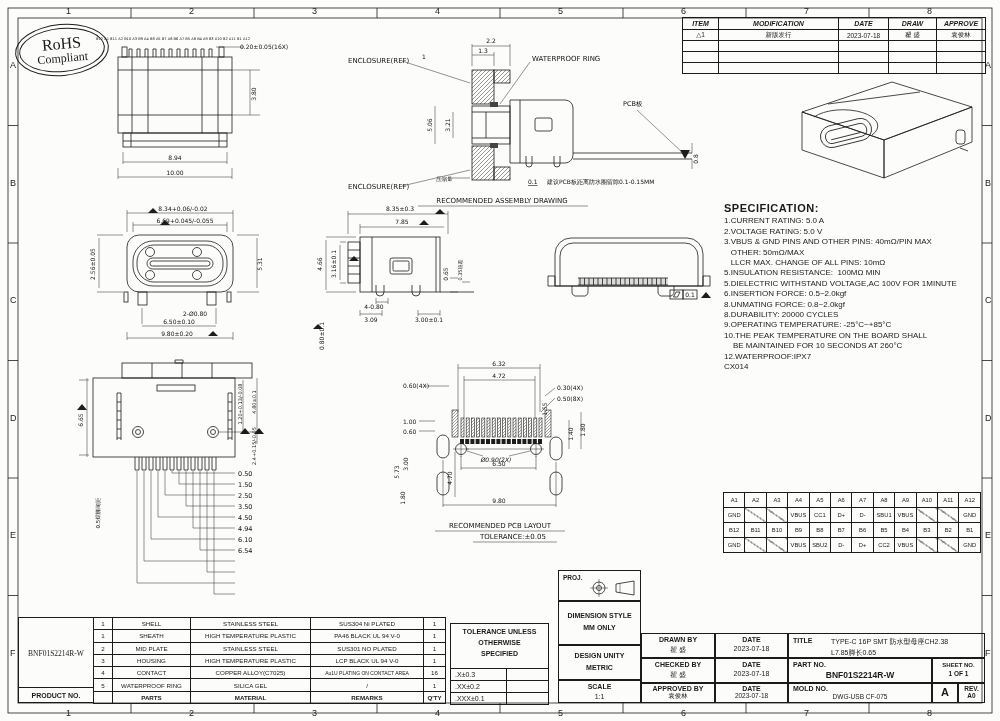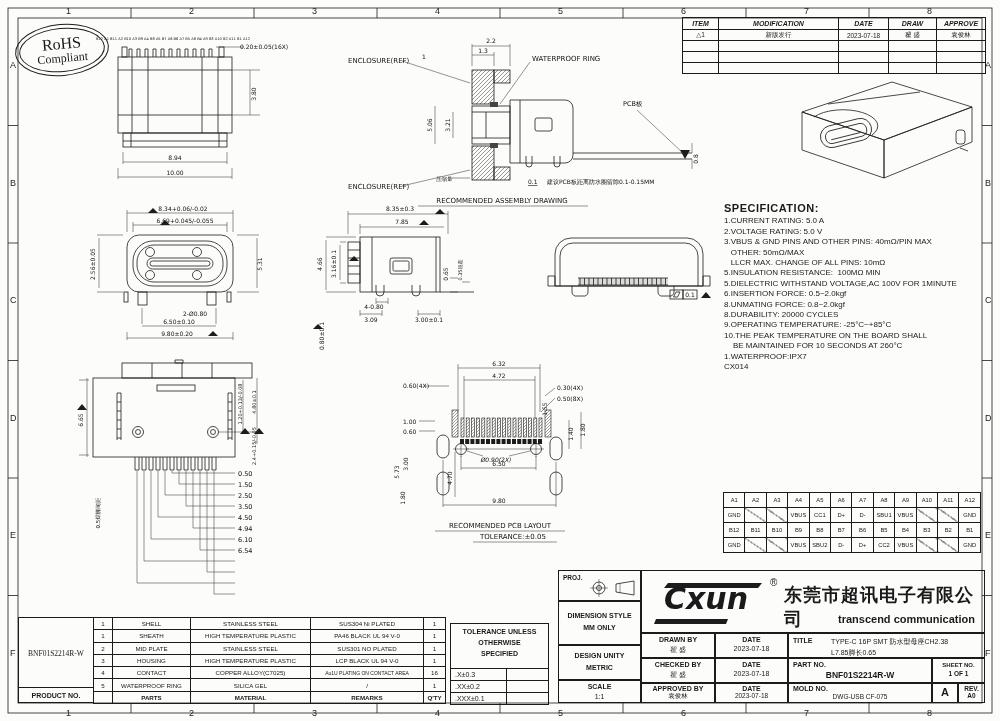--- a/index.html
+++ b/index.html
@@ -405,21 +405,21 @@
     <div class="spec-line">   OTHER: 50mΩ/MAX</div>
     <div class="spec-line">   LLCR MAX. CHANGE OF ALL PINS: 10mΩ</div>
     <div class="spec-line">5.INSULATION RESISTANCE:  100MΩ MIN</div>
     <div class="spec-line">5.DIELECTRIC WITHSTAND VOLTAGE,AC 100V FOR 1MINUTE</div>
     <div class="spec-line">6.INSERTION FORCE: 0.5~2.0kgf</div>
     <div class="spec-line">8.UNMATING FORCE: 0.8~2.0kgf</div>
     <div class="spec-line">8.DURABILITY: 20000 CYCLES</div>
     <div class="spec-line">9.OPERATING TEMPERATURE: -25°C~+85°C</div>
     <div class="spec-line">10.THE PEAK TEMPERATURE ON THE BOARD SHALL</div>
     <div class="spec-line">    BE MAINTAINED FOR 10 SECONDS AT 260°C</div>
-    <div class="spec-line">1.WATERPROOF:IPX7</div>
+    <div class="spec-line">12.WATERPROOF:IPX7</div>
     <div class="spec-line">CX014</div>
   </div>
 
   <table class="pin abs" style="left:723px;top:492px;">
     <tbody>
         <tr>
       <td>A1</td>
           <td>A2</td>
           <td>A3</td>
           <td>A4</td>
@@ -579,30 +579,20 @@
     </div>
     <div class="tb-cell" style="left:0;top:75px;width:83px;height:35px;">
       <div style="position:absolute;top:6px;width:100%;text-align:center;font-size:7px;font-weight:bold;">DESIGN UNITY</div>
       <div style="position:absolute;top:18px;width:100%;text-align:center;font-size:7px;font-weight:bold;">METRIC</div>
     </div>
     <div class="tb-cell" style="left:0;top:110px;width:83px;height:23px;">
       <div style="position:absolute;top:2px;width:100%;text-align:center;font-size:7px;font-weight:bold;">SCALE</div>
       <div style="position:absolute;top:12px;width:100%;text-align:center;font-size:7px;">1:1</div>
     </div>
 
-    <div class="tb-cell" style="left:83px;top:0;width:344px;height:63px;">
-      <svg style="position:absolute;left:8px;top:6px;" width="120" height="52">
-        <polygon class="fil" points="18,6 112,6 108,11 14,11"></polygon>
-        <polygon class="fil" points="6,42 78,42 76,47 4,47"></polygon>
-      </svg>
-      <span style="position:absolute;left:22px;top:10px;font-size:30px;font-weight:bold;font-style:italic;font-family:'DejaVu Sans',sans-serif;">Cxun</span>
-      <span style="position:absolute;left:128px;top:6px;font-size:10px;">®</span>
-      <span style="position:absolute;left:142px;top:12px;font-size:18px;font-weight:bold;letter-spacing:1px;">东莞市超讯电子有限公司</span>
-      <span style="position:absolute;left:196px;top:42px;font-size:11px;font-weight:bold;">transcend communication</span>
-    </div>
 
     <div class="tb-cell" style="left:83px;top:63px;width:74px;height:25px;">
       <div style="text-align:center;font-size:7px;font-weight:bold;margin-top:2px;">DRAWN BY</div>
       <div style="text-align:center;font-size:7px;margin-top:2px;">翟 盛</div>
     </div>
     <div class="tb-cell" style="left:157px;top:63px;width:73px;height:25px;">
       <div style="text-align:center;font-size:7px;font-weight:bold;margin-top:2px;">DATE</div>
       <div style="text-align:center;font-size:7px;margin-top:2px;">2023-07-18</div>
     </div>
     <div class="tb-cell" style="left:230px;top:63px;width:197px;height:25px;">

